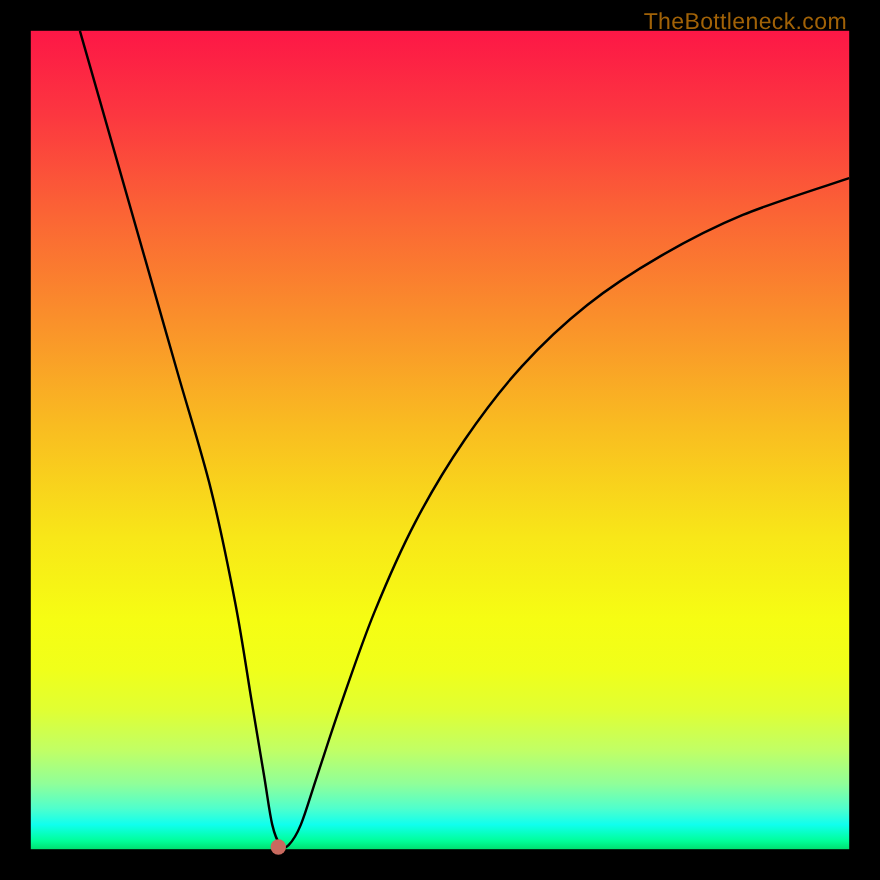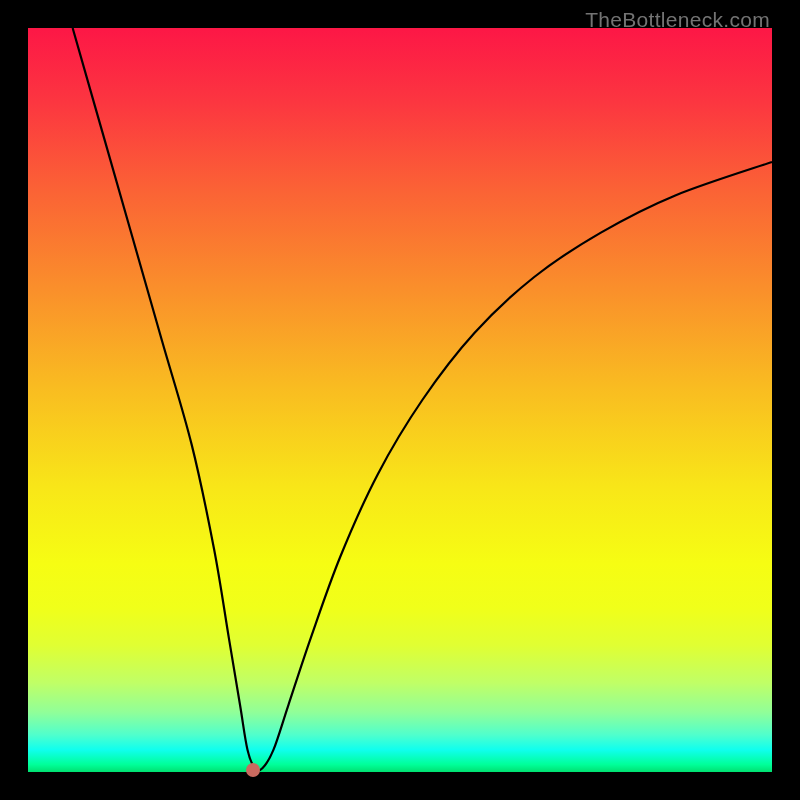--- a/index.html
+++ b/index.html
@@ -31,21 +31,21 @@
       #50ffcc 95%,
       #10ffee 97%,
       #00ff99 99%,
       #00e070 100%
     );
   }
   .watermark {
     position: absolute;
     top: 8px;
     right: 30px;
-    color: #737373;
+    color: #a16207;
     font-size: 21px;
     font-weight: 500;
     letter-spacing: 0.3px;
   }
   svg.curve {
     position: absolute;
     left: 0;
     top: 0;
     width: 744px;
     height: 744px;

